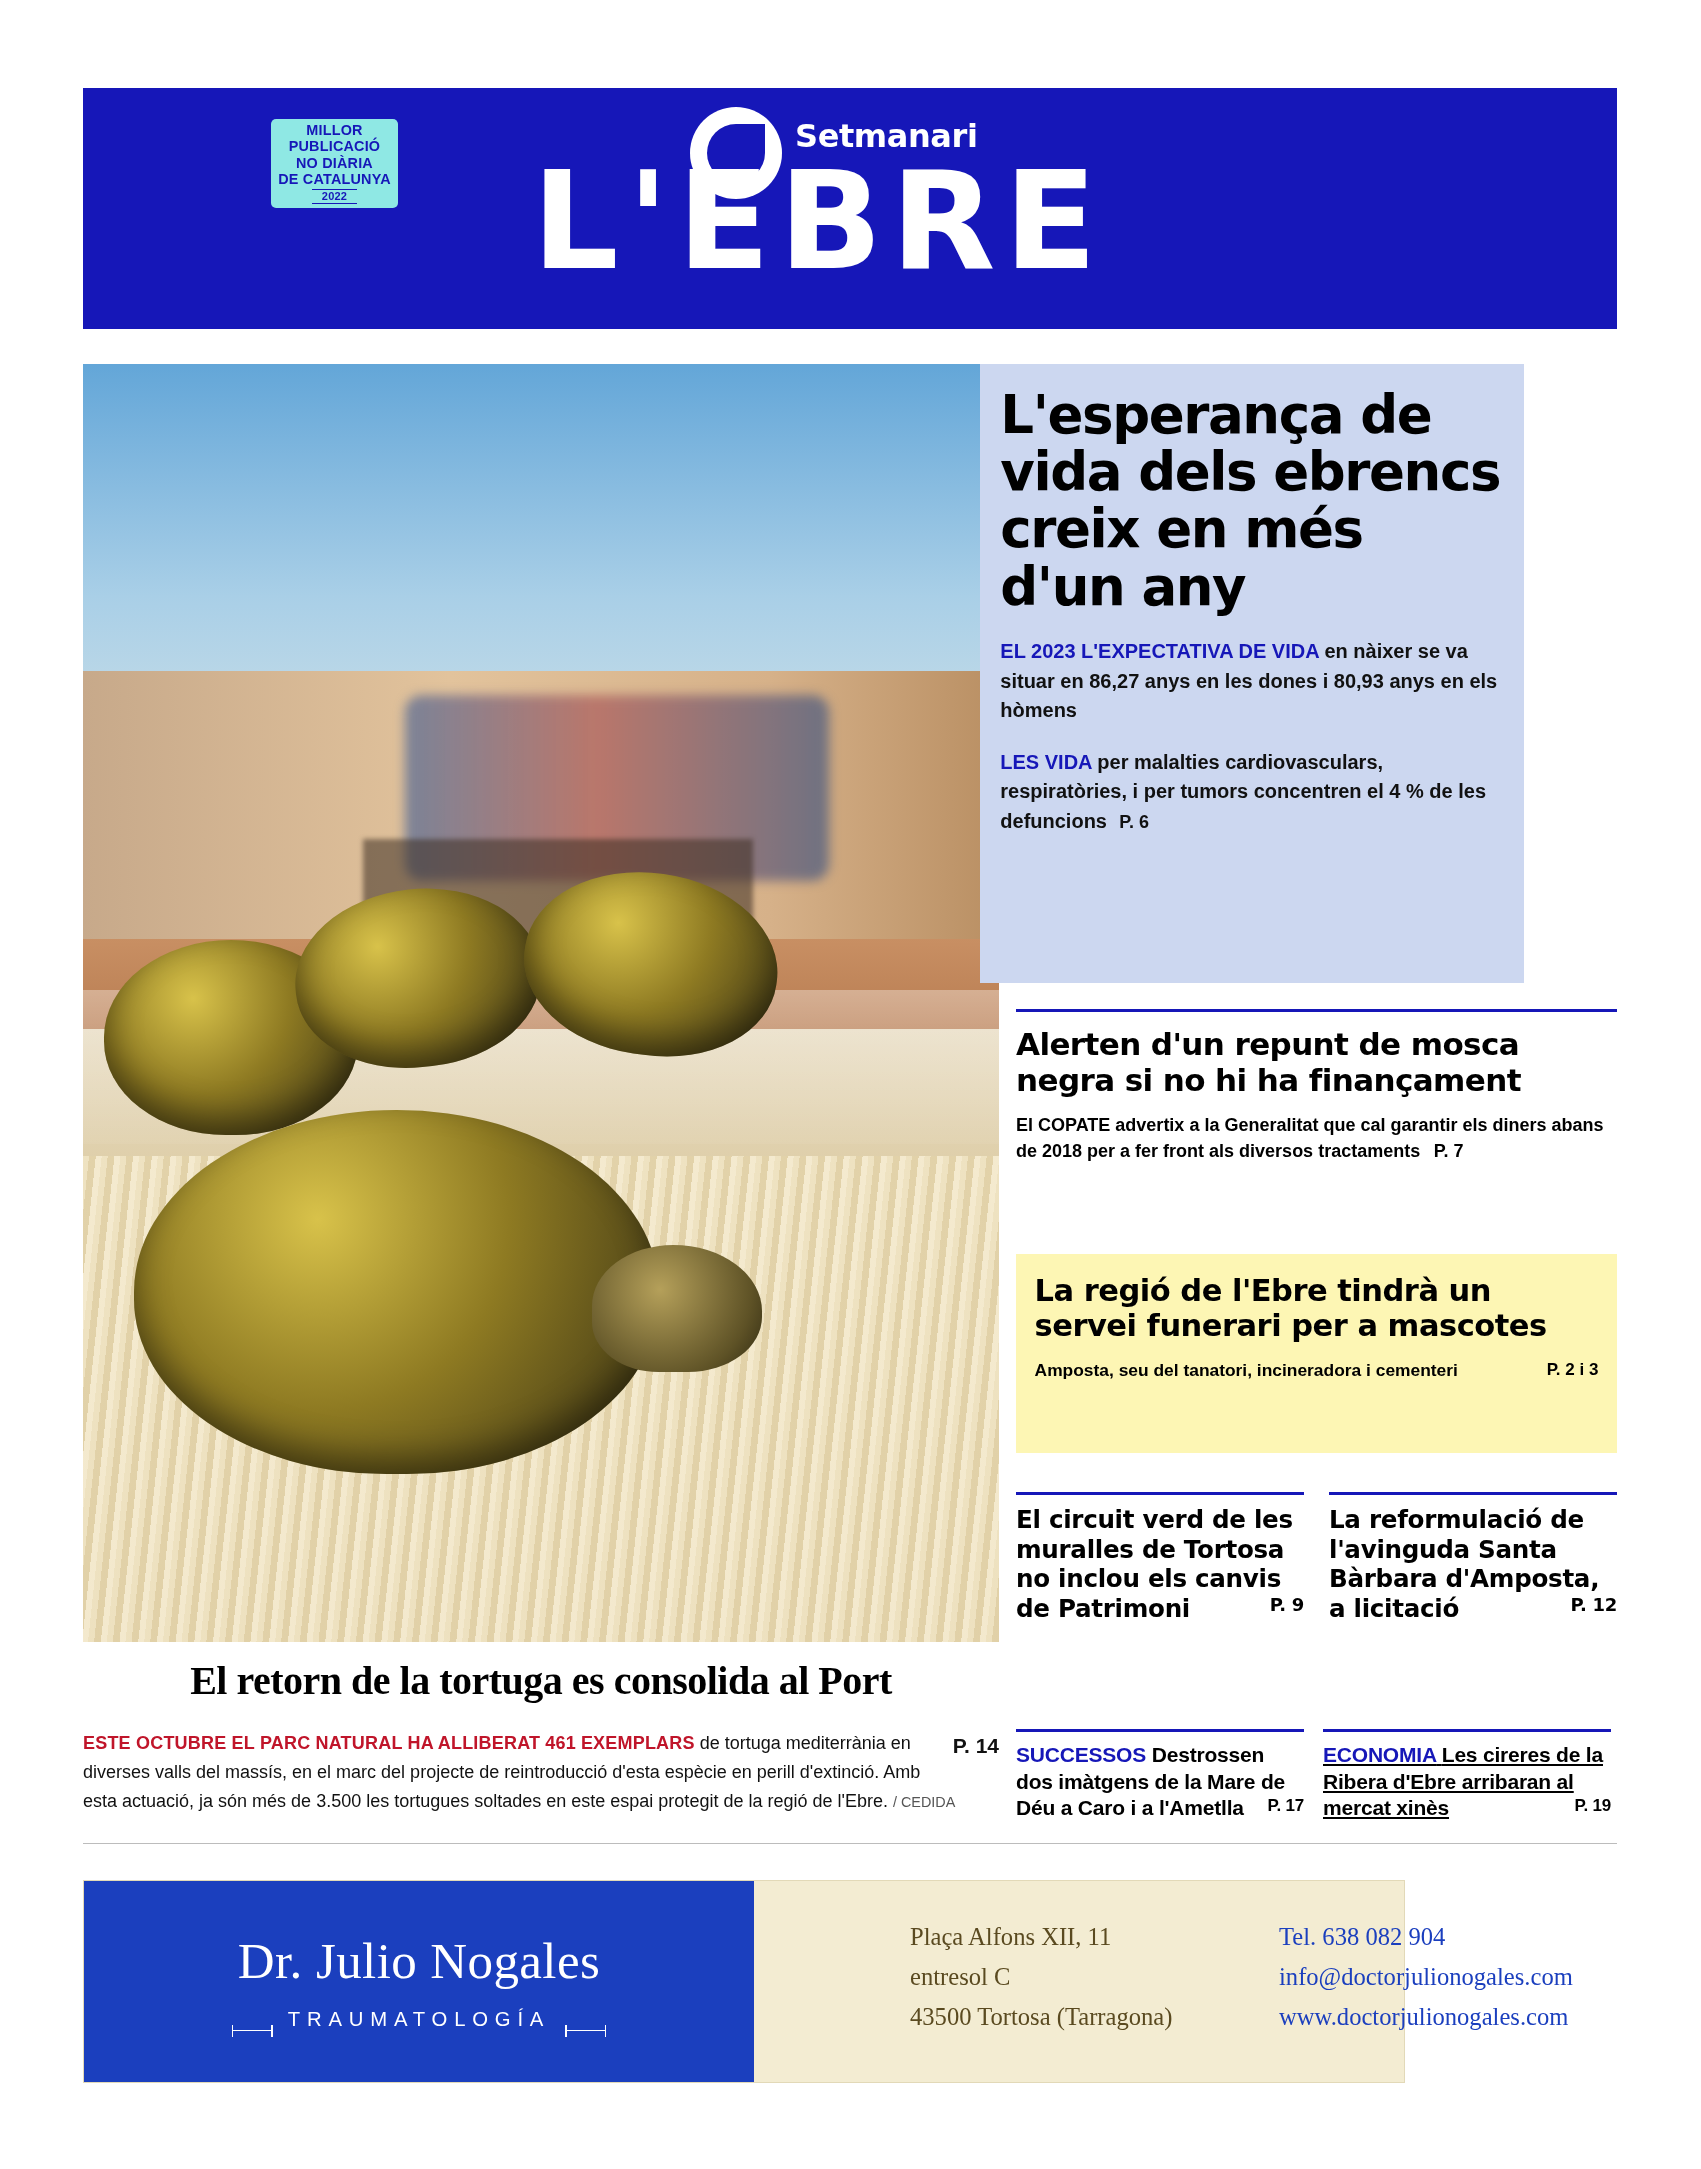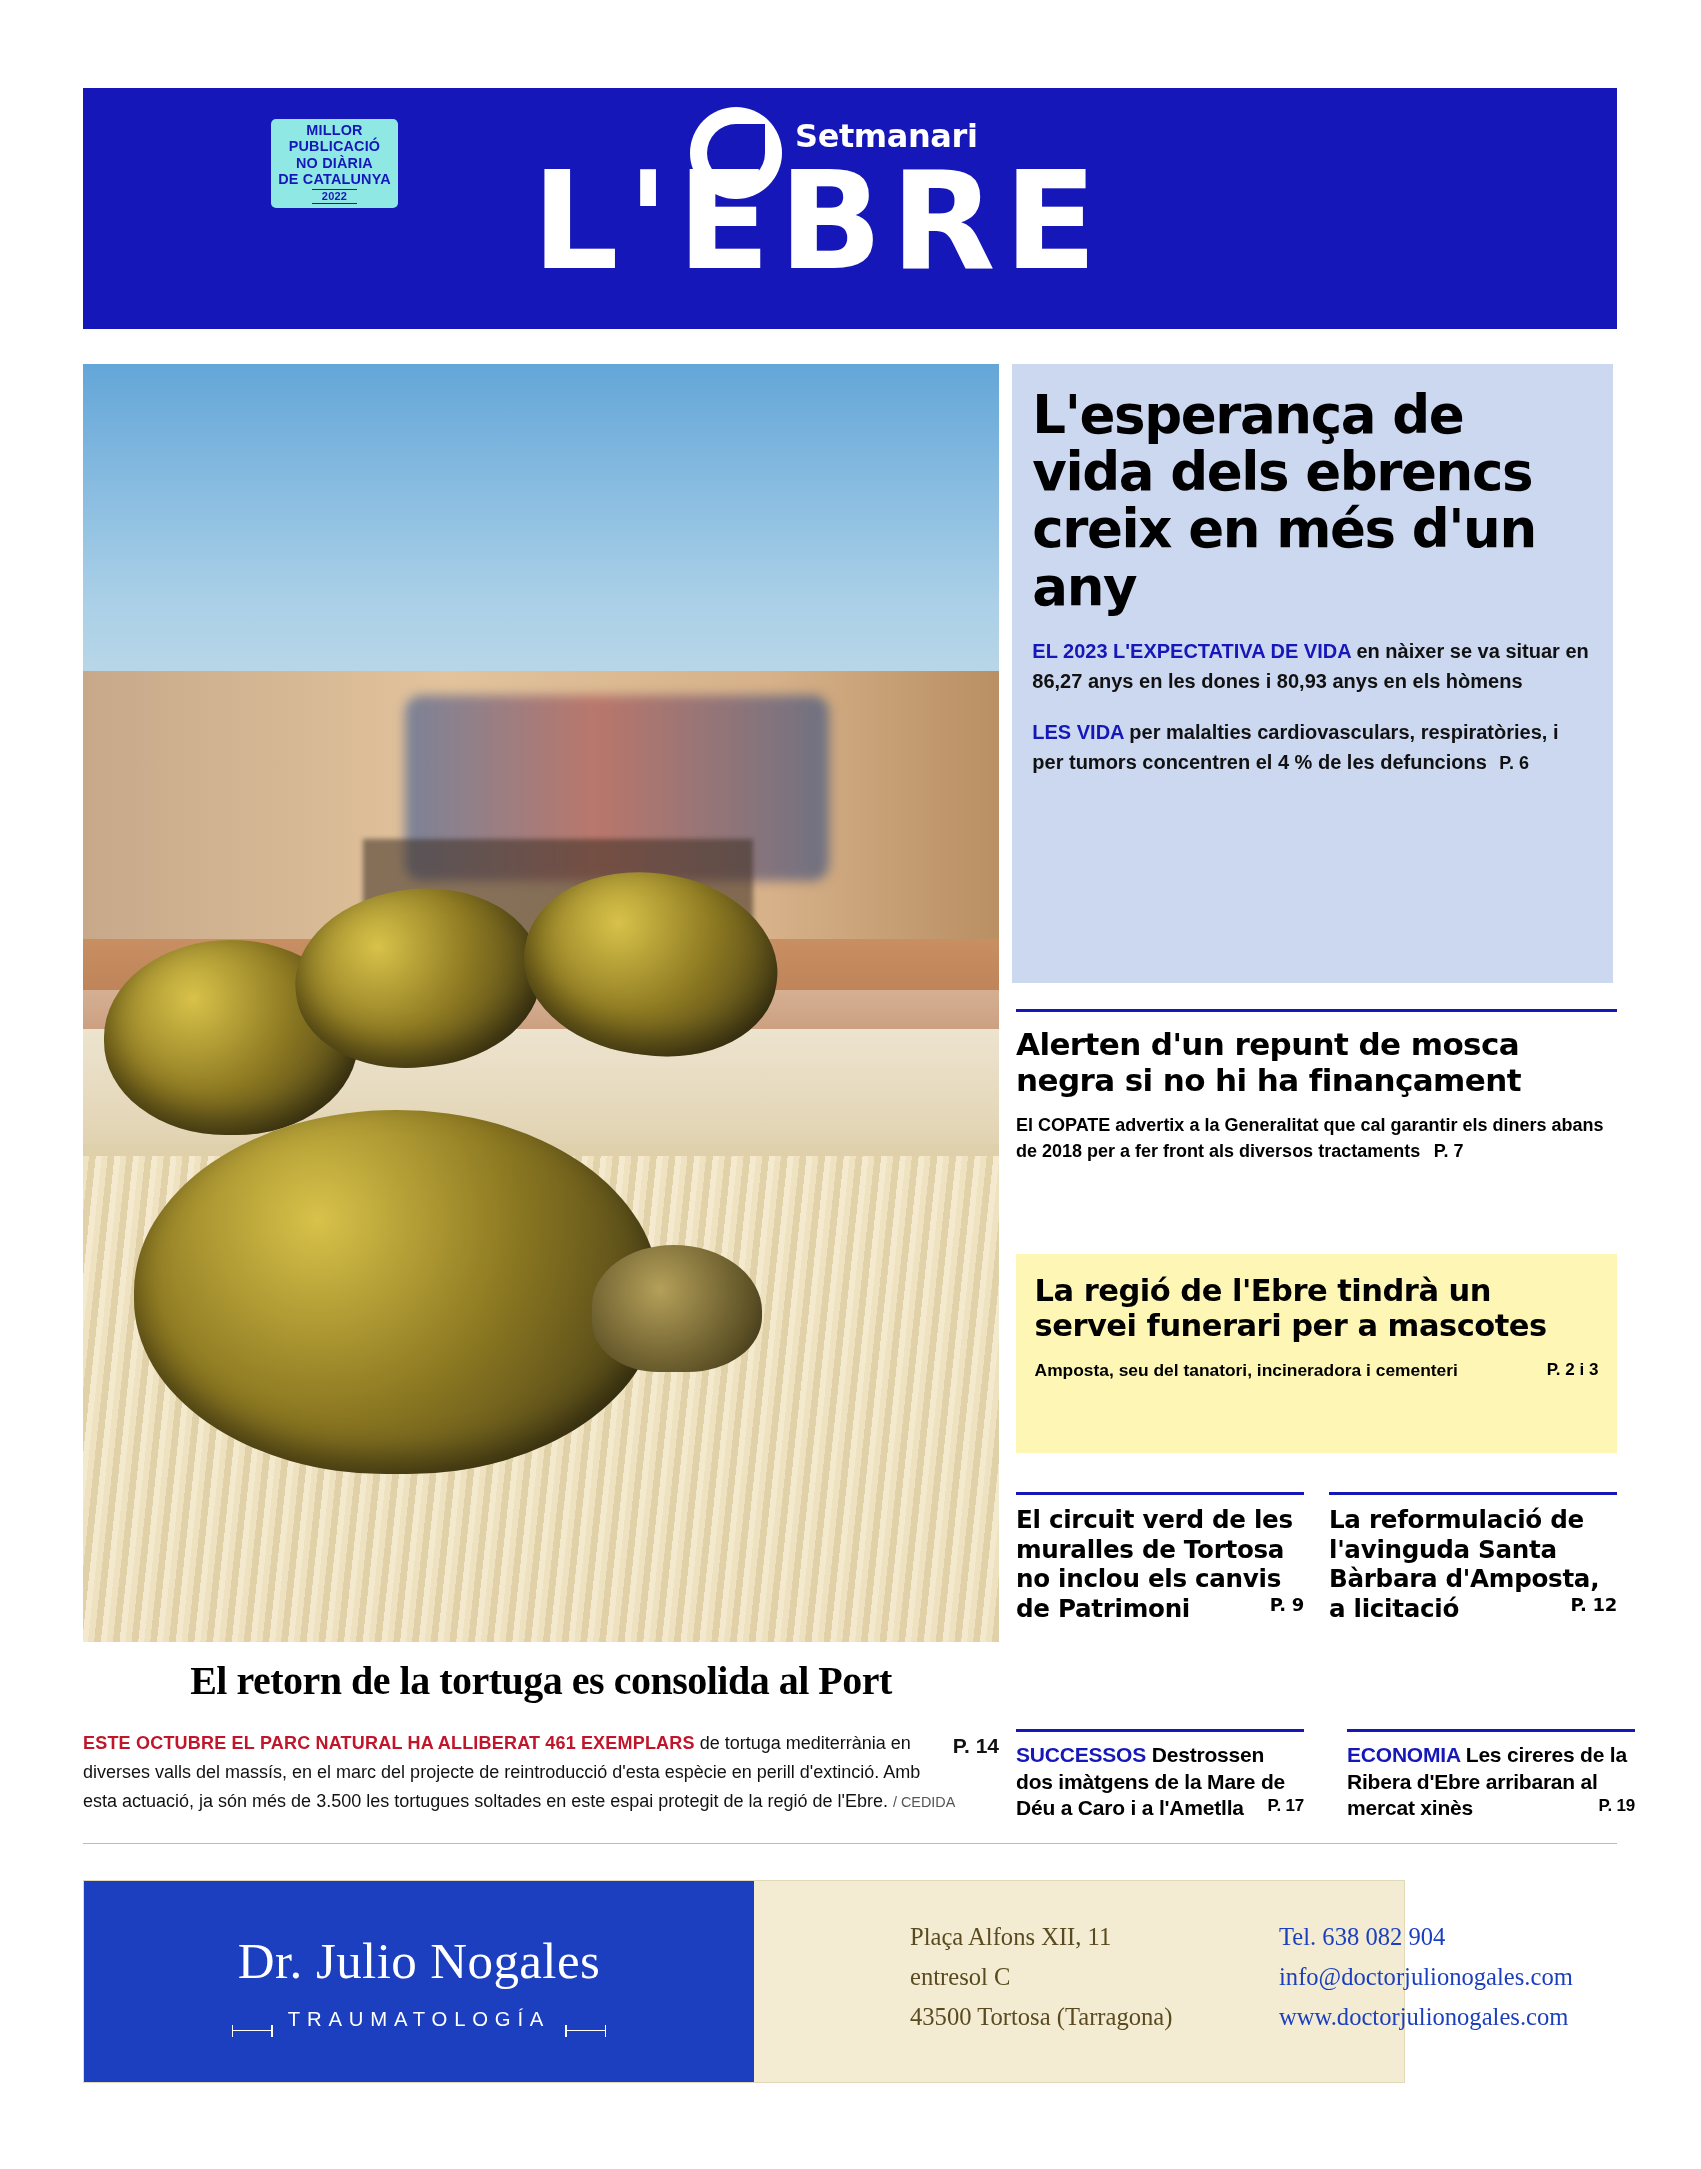--- a/index.html
+++ b/index.html
@@ -214,21 +214,21 @@
     letter-spacing: 0.2px;
   }
   .left-body .credit { color: #555; font-size: 14.4px; }
   .left-body .page-ref {
     float: right;
     font-weight: bold;
     font-size: 21px;
   }
 
   
-  .rc { position: absolute; left: 1012px; width: 601px; }
+  .rc { position: absolute; left: 980px; width: 544px; }
 
   .lead-box {
     top: 364px;
     height: 619px;
     background: #ccd7f0;
     padding: 0;
   }
   .lead-box .ttl {
     padding: 22px 20.3px 0 20.3px;
     font-size: 53px;
@@ -332,21 +332,21 @@
     left: 1016px;
     top: 1729px;
     width: 601px;
   }
   .twocol2 .col {
     position: absolute;
     top: 0;
     width: 288px;
   }
   .twocol2 .col.left { left: 0; }
-  .twocol2 .col.right { left: 331px; }
+  .twocol2 .col.right { left: 307px; text-decoration: underline; }
   .twocol2 .hl {
     font-size: 21px;
     line-height: 1.26;
     font-weight: bold;
     letter-spacing: -0.2px;
     padding-top: 10.2px;
   }
   .twocol2 .sec { color: #1617b8; font-weight: bold; }
   .twocol2 .pref { font-weight: bold; font-size: 17px; float: right; }
 

